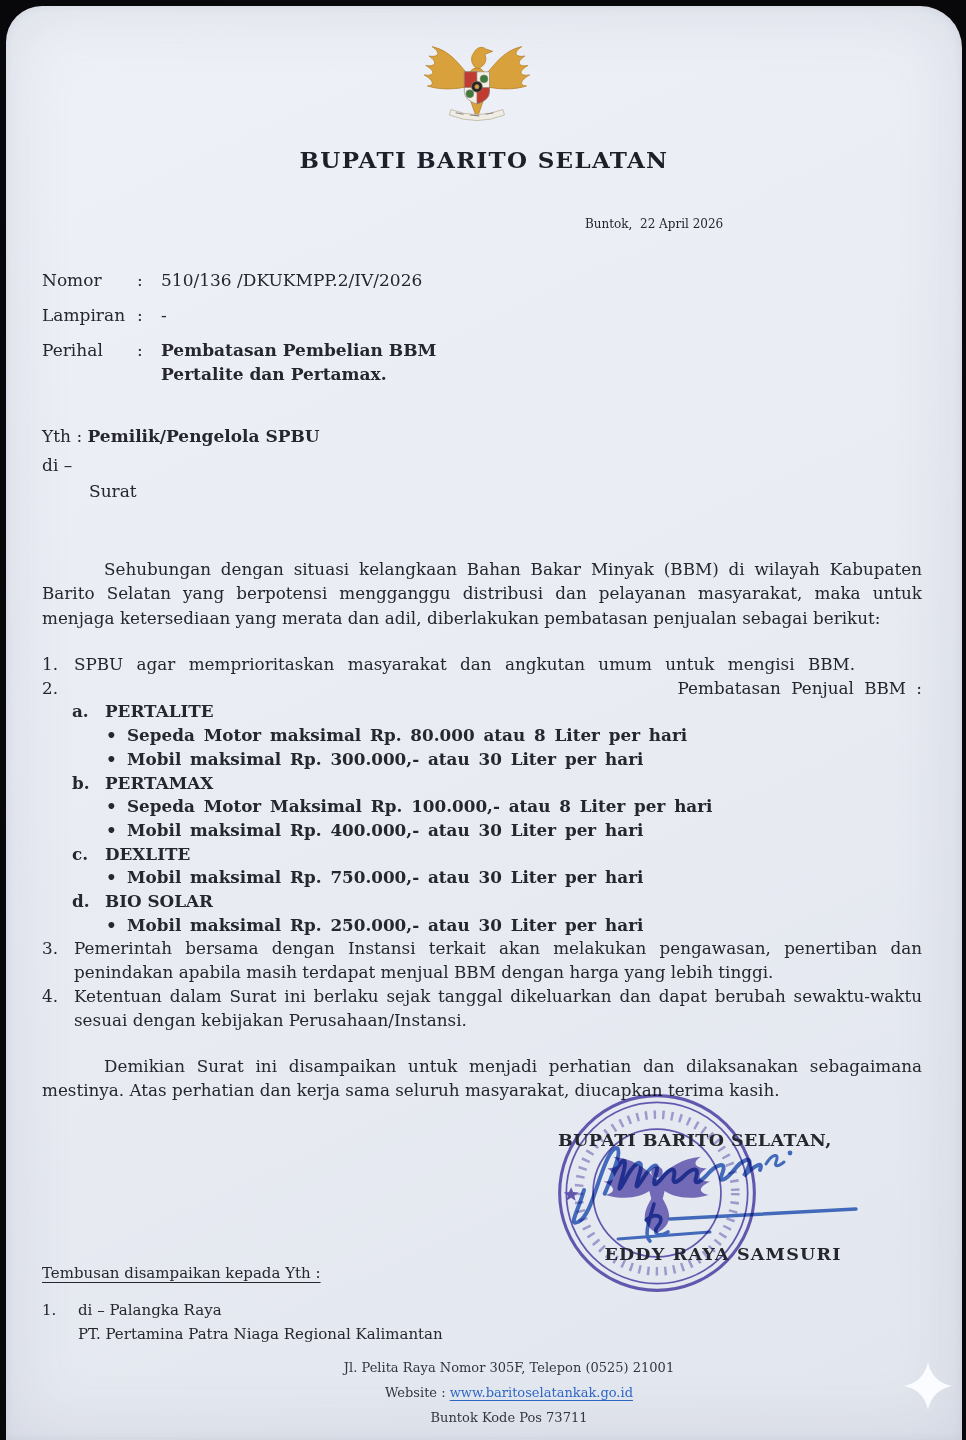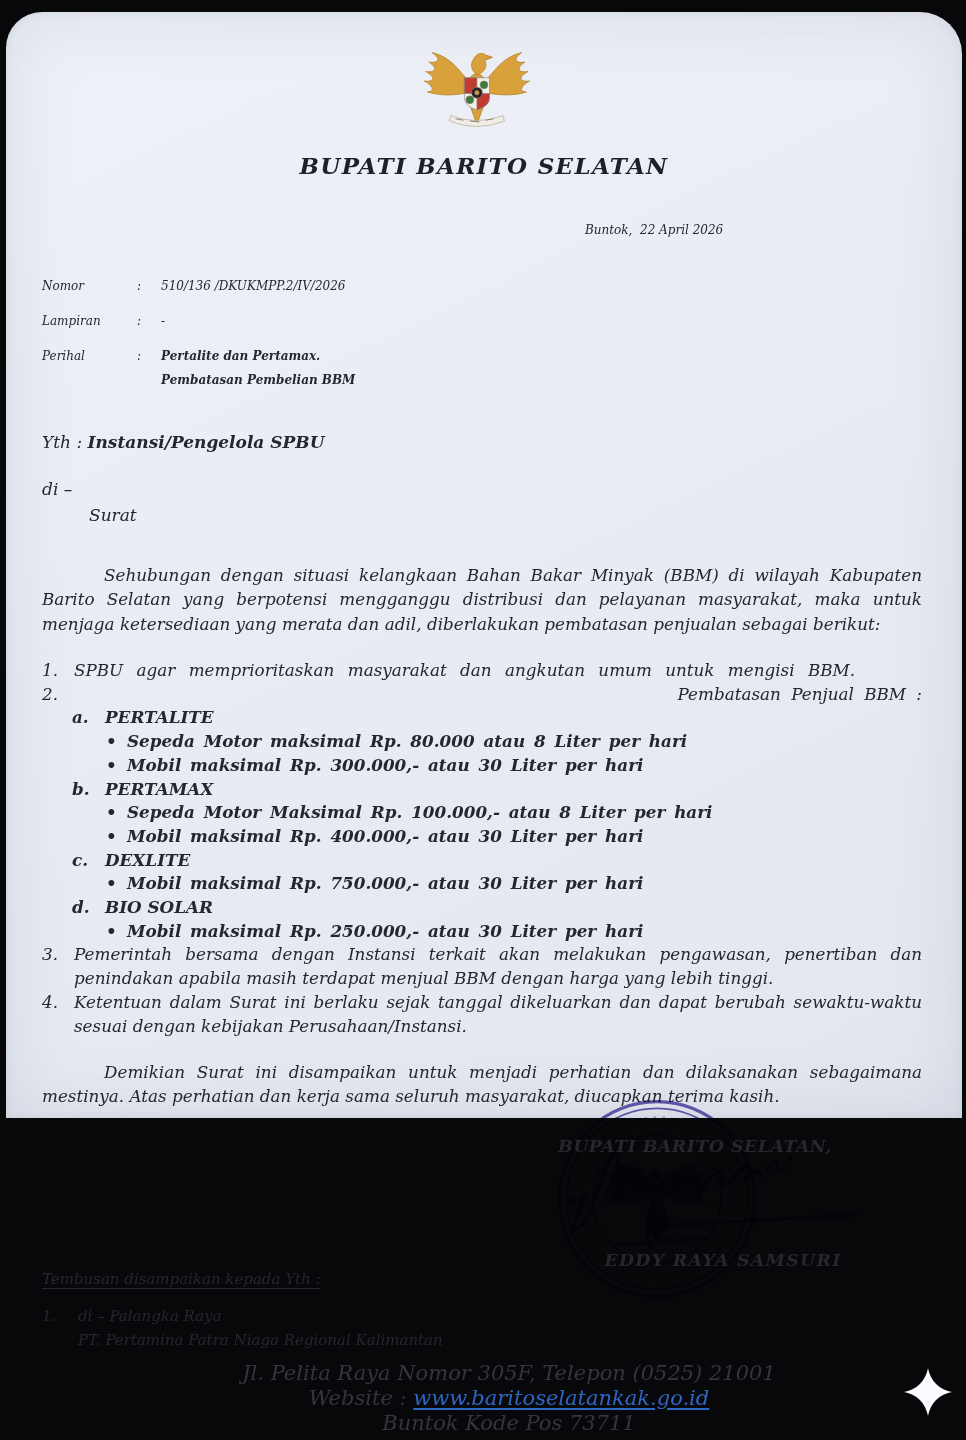--- a/index.html
+++ b/index.html
@@ -1,31 +1,31 @@
 <!DOCTYPE html>
 <html><head>
 <meta charset="utf-8">
 <style>
   html,body{margin:0;padding:0;width:966px;height:1440px;background:#08080a;overflow:hidden;}
   body{font-family:"DejaVu Serif", serif;color:#26272e;position:relative;}
-  .paper{position:absolute;left:6px;top:12px;width:956px;height:1106px;
+  .paper{position:absolute;left:6px;top:6px;width:956px;height:1434px;
     background:linear-gradient(155deg,#eef1f7 0%,#e9ecf3 45%,#e2e6ee 100%);
     border-radius:36px 42px 0 0;
-    box-shadow:inset 0 0 70px rgba(90,100,125,.14), inset 0 0 8px rgba(60,70,90,.08);font-style:italic;}
+    box-shadow:inset 0 0 70px rgba(90,100,125,.14), inset 0 0 8px rgba(60,70,90,.08);}
   .emblem{position:absolute;top:20px;left:50%;transform:translateX(-56%);width:118px;height:112px;}
   .title{position:absolute;top:140px;left:0;width:100%;margin:0;text-align:center;
     font-size:23px;font-weight:bold;letter-spacing:1.3px;color:#1e2029;}
   .dateline{position:absolute;top:211px;left:579px;font-size:12px;white-space:pre;}
-  .meta{position:absolute;top:262px;left:36px;right:40px;font-size:12px;}
+  .meta{position:absolute;top:262px;left:36px;right:40px;font-size:17px;}
   .meta-row{display:flex;line-height:24px;margin-bottom:11px;}
   .m-label{flex:0 0 95px;}
   .m-colon{flex:0 0 24px;}
   .bold{font-weight:bold;}
   .addressee{position:absolute;top:418px;left:36px;font-size:17px;line-height:24px;}
-  .di-line{margin-top:23px;}
+  .di-line{margin-top:5px;}
   .tempat-line{margin-left:47px;margin-top:2px;}
   .opening{position:absolute;top:534px;left:36px;right:40px;text-align:justify;
     text-indent:62px;font-size:16.8px;line-height:24.6px;}
   .provisions{position:absolute;top:647px;left:36px;right:40px;font-size:16.8px;line-height:23.7px;}
   .oli{display:flex;}
   .oli .n{flex:0 0 32px;}
   .oli .t{flex:1;text-align:justify;}
   .t.wide{text-align:left;word-spacing:8px;}
   .t.mid{text-align:right;word-spacing:5px;}
   .sub{display:flex;margin-left:30px;font-weight:bold;}
@@ -40,21 +40,21 @@
     font-weight:bold;font-size:17.5px;letter-spacing:1.2px;}
   .stamp{position:absolute;left:546px;top:1082px;width:210px;height:210px;
     mix-blend-mode:multiply;opacity:.85;}
   .signature{position:absolute;left:552px;top:1114px;width:330px;height:132px;
     mix-blend-mode:multiply;opacity:.92;}
   .tembusan{position:absolute;top:1255px;left:36px;font-size:15px;line-height:24px;}
   .temb-head{text-decoration:underline;text-underline-offset:4px;}
   .temb-item{display:flex;margin-top:13px;}
   .temb-item .n{flex:0 0 36px;}
   .footer{position:absolute;top:1349px;left:50px;width:906px;text-align:center;
-    font-size:21px;line-height:25px;color:#33363f;}
+    font-size:13px;line-height:25px;color:#33363f;}
   .footer .link{color:#2e66c4;text-decoration:underline;text-underline-offset:3px;}
   .ws-pre{white-space:pre;}
   .sparkle{position:absolute;left:896px;top:1354px;width:52px;height:52px;}
 </style>
 </head>
 <body>
 
 <div class="paper">
 
   <svg class="emblem" viewBox="0 0 150 130">
@@ -89,30 +89,30 @@
     </div>
     <div class="meta-row">
       <span class="m-label">Lampiran</span>
       <span class="m-colon">:</span>
       <span class="m-value">-</span>
     </div>
     <div class="meta-row">
       <span class="m-label">Perihal</span>
       <span class="m-colon">:</span>
       <span class="m-value bold">
+        <div>Pembatasan Pembelian BBM</div>
         <div>Pertalite dan Pertamax.</div>
-        <div>Pembatasan Pembelian BBM</div>
       </span>
     </div>
   </div>
 
   <div class="addressee">
     <div>
       <span>Yth :</span>
-      <span class="bold">Instansi/Pengelola SPBU</span>
+      <span class="bold">Pemilik/Pengelola SPBU</span>
     </div>
     <div class="di-line">di –</div>
     <div class="tempat-line">Surat</div>
   </div>
 
   <p class="opening">Sehubungan dengan situasi kelangkaan Bahan Bakar Minyak (BBM) di wilayah Kabupaten Barito Selatan yang berpotensi mengganggu distribusi dan pelayanan masyarakat, maka untuk menjaga ketersediaan yang merata dan adil, diberlakukan pembatasan penjualan sebagai berikut:</p>
 
   <div class="provisions">
     <div class="oli">
       <span class="n">1.</span>

